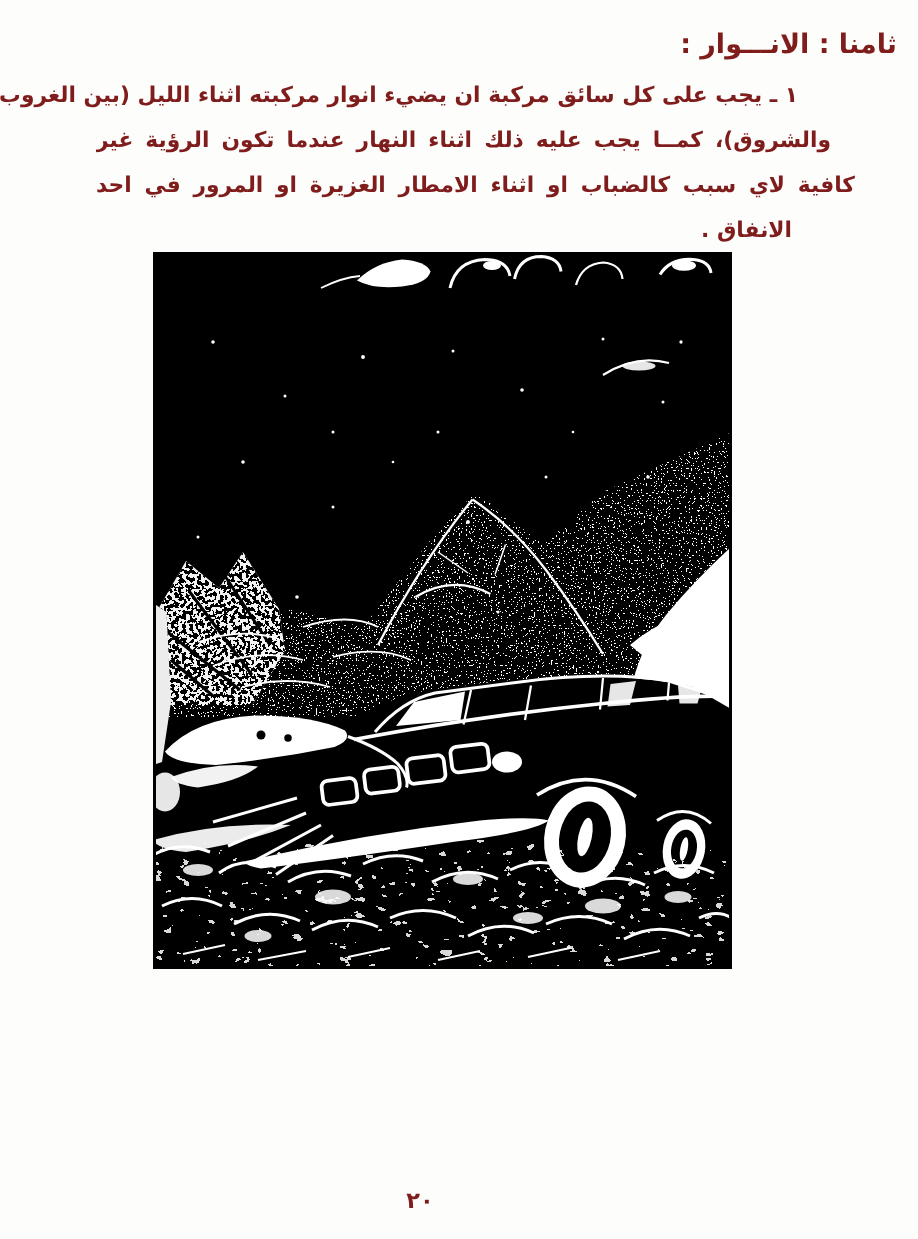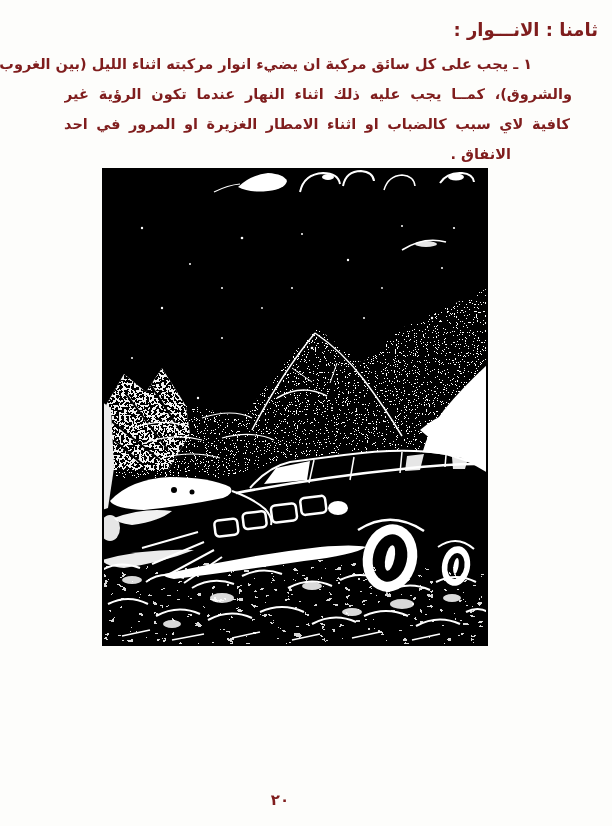--- a/index.html
+++ b/index.html
@@ -11,23 +11,23 @@
   .heading {
     position:absolute; top:16px; right:34px; margin:0;
     direction:rtl; font-size:18px; font-weight:bold; line-height:28px;
     white-space:nowrap;
   }
   .pline {
     position:absolute; direction:rtl;
     font-size:14.5px; font-weight:bold; line-height:28px;
   }
   .l1 { top:50px;  right:100px; white-space:nowrap; }
-  .l2 { top:80px;  right:60px; left:64px; text-align:justify; text-align-last:justify; max-height:28px; overflow:hidden; }
+  .l2 { top:80px;  right:78px; left:64px; text-align:justify; text-align-last:justify; max-height:28px; overflow:hidden; }
   .l3 { top:110px; right:62px; left:64px; text-align:justify; text-align-last:justify; max-height:28px; overflow:hidden; }
-  .l4 { top:140px; right:121px; white-space:nowrap;text-align:right; }
+  .l4 { top:140px; right:104px; white-space:nowrap;text-align:right; }
   .illustration {
     position:absolute; left:102px; top:168px; width:386px; height:478px;
     margin:0; background:#000;
   }
   .illustration svg { display:block; width:100%; height:100%; }
   .pagenum {
     position:absolute; top:791px; left:252px; width:56px;
     text-align:center; font-size:15px; font-weight:bold; direction:rtl;
   }
 </style>

